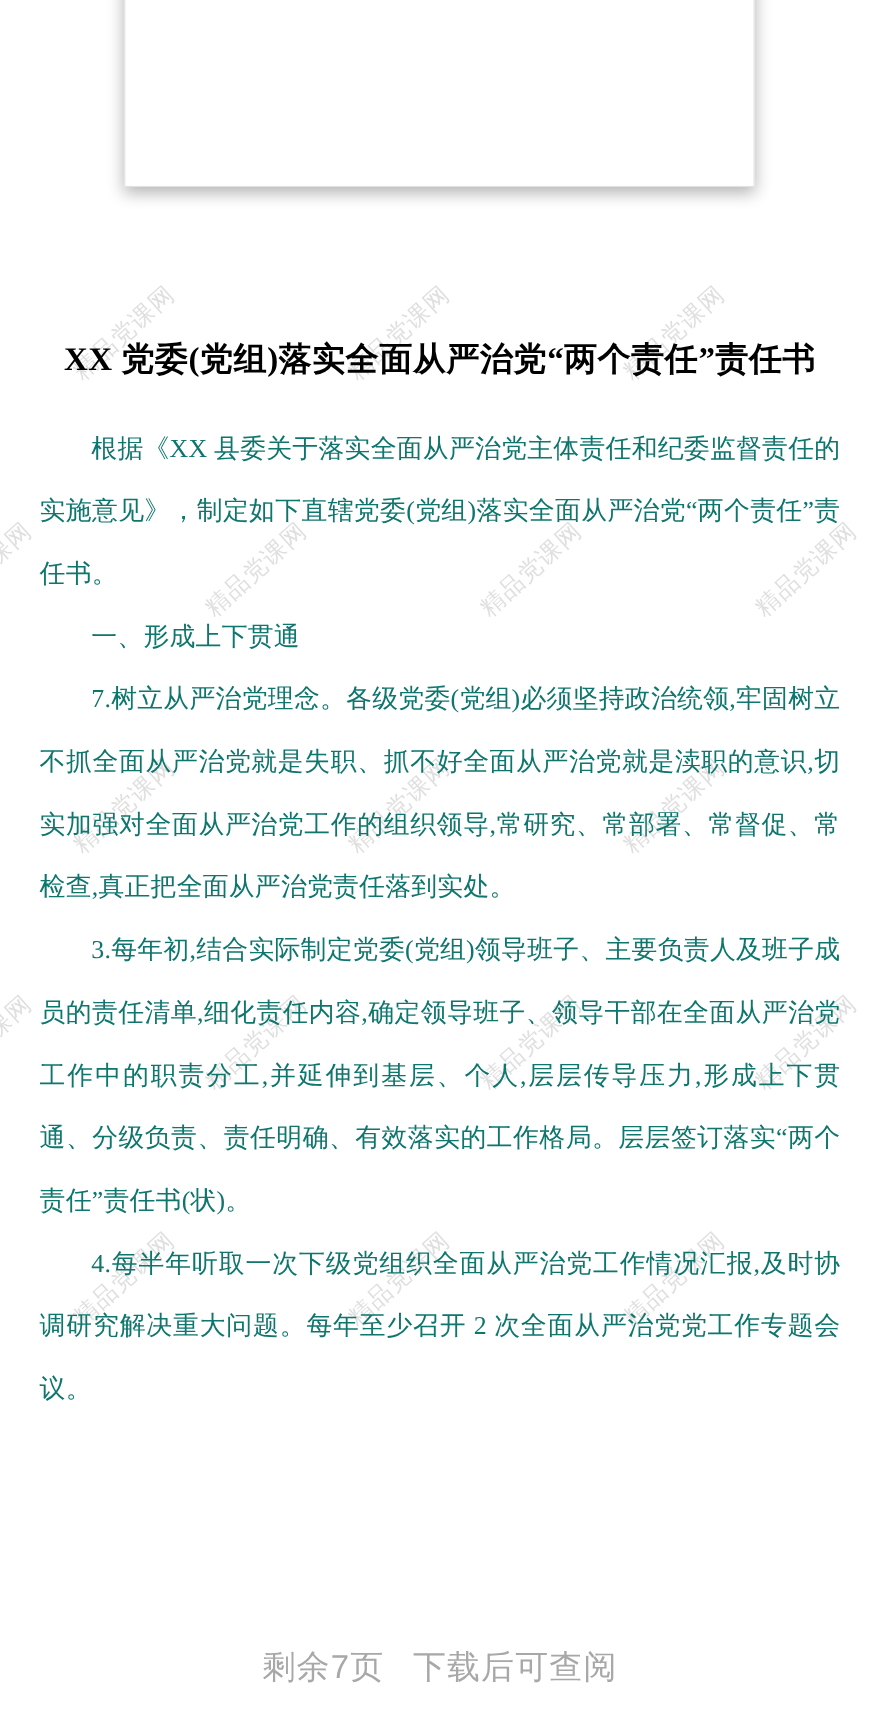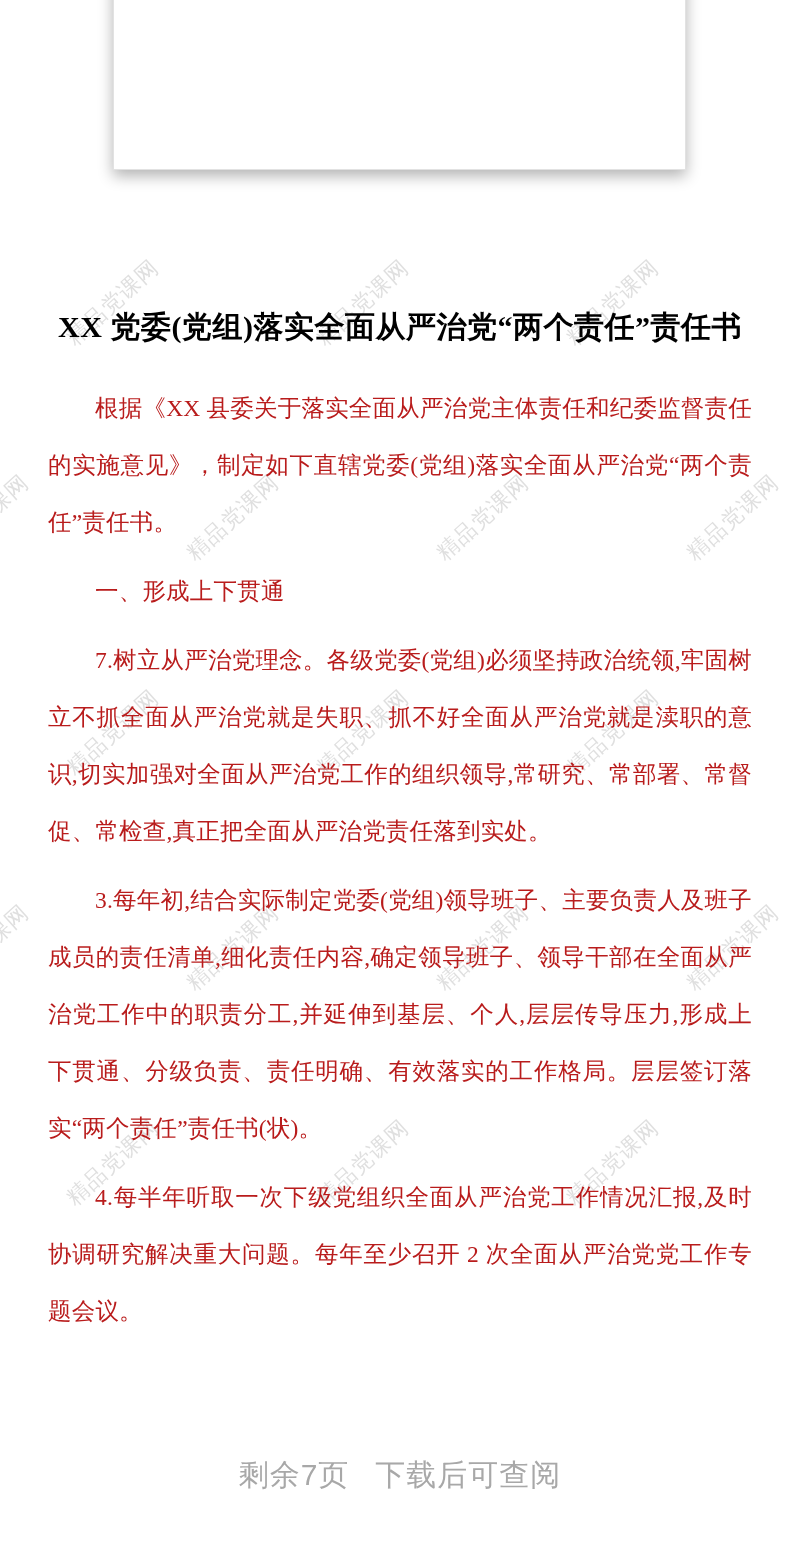--- a/index.html
+++ b/index.html
@@ -56,23 +56,23 @@
     margin: 0 0 26px 0;
     padding: 0 10px;
     color: #000;
   }
 
   .para {
     font-size: 23.5px;
     line-height: 57px;
     text-align: justify;
     text-justify: inter-ideograph;
-    margin: 12px;
+    margin: 0;
     letter-spacing: 0.2px;
-    color: #b91c1c;
+    color: #0f766e;
     font-family: "Liberation Serif", "DejaVu Serif", serif;
   }
   .para.indent {
     text-indent: 2em;
   }
   .para.heading {
     text-indent: 2em;
   }
 
   
@@ -104,21 +104,21 @@
     top: 1330px;
     width: 800px;
     height: 110px;
     background: linear-gradient(to bottom, rgba(255,255,255,0) 0%, rgba(255,255,255,0.85) 60%, #ffffff 100%);
     pointer-events: none;
   }
 
   #footer {
     position: absolute;
     left: 0;
-    top: 1455px;
+    top: 1495px;
     width: 800px;
     text-align: center;
     font-family: "Liberation Sans", "DejaVu Sans", sans-serif;
     font-size: 30px;
     color: #a8a8a8;
     letter-spacing: 1px;
   }
   #footer .gap {
     display: inline-block;
     width: 26px;

